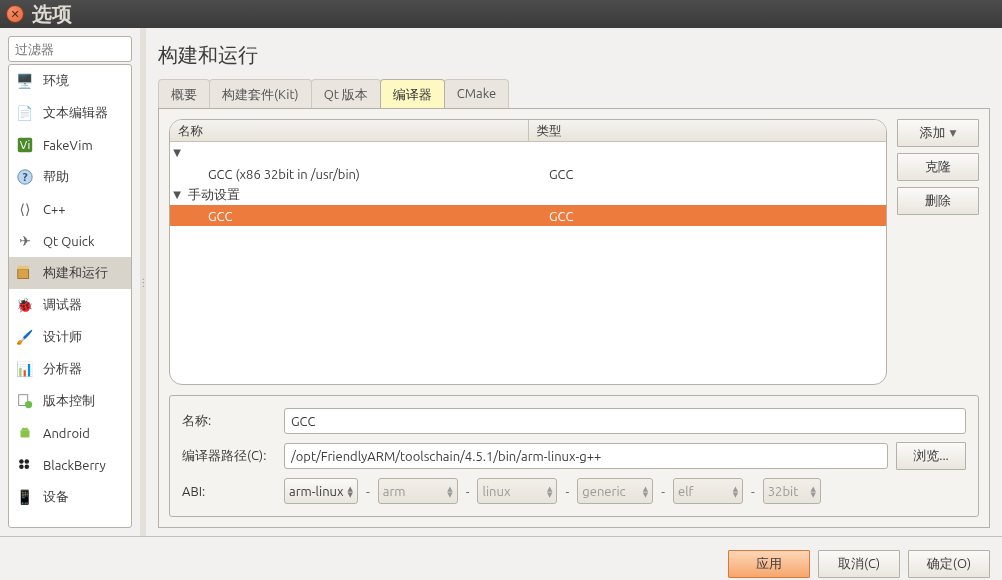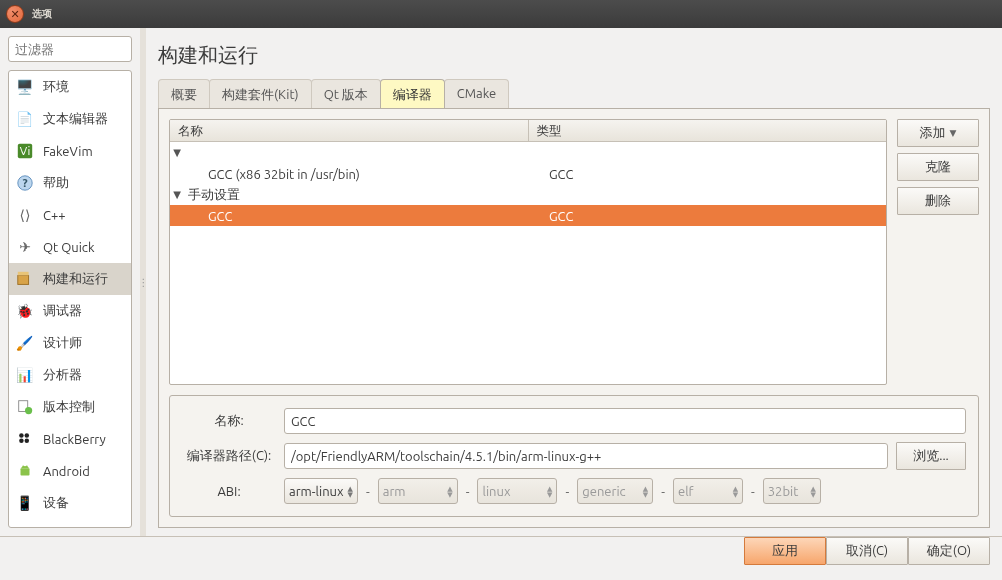--- a/index.html
+++ b/index.html
@@ -1,56 +1,56 @@
 <!DOCTYPE html>
 <html><head>
 <meta charset="utf-8">
 <style>
 *{box-sizing:border-box;margin:0;padding:0;font-family:"Ubuntu","DejaVu Sans",sans-serif;font-size:13px;color:#3c3c3c}
 body{background:#f2f1f0;width:1002px;height:580px;overflow:hidden}
 .titlebar{height:28px;background:linear-gradient(#4c4c4c,#3b3b3b);display:flex;align-items:center;padding:0 6px;gap:8px}
 .close-btn{width:18px;height:18px;border-radius:9px;background:radial-gradient(circle at 30% 30%,#f28d6b,#e36a3d);display:flex;align-items:center;justify-content:center;color:#5a2310;font-size:11px;font-weight:bold;border:1px solid #8e3a1a}
-.title{color:#dfdbd2;font-weight:bold;font-size:10px}
+.title{color:#dfdbd2;font-weight:bold;font-size:20px}
 .client{display:flex;height:508px}
-.sidebar{width:140px;padding:8px 8px 8px 8px;display:flex;flex-direction:column;gap:6px}
+.sidebar{width:140px;padding:8px 8px 8px 8px;display:flex;flex-direction:column;gap:0}
 .filter{height:26px;border:1px solid #b7b0a6;border-radius:3px;background:#fff;padding:0 6px;color:#8a8a8a}
 .cat-list{flex:1;border:1px solid #b7b0a6;background:#fff;border-radius:3px;overflow-y:auto;margin-top:2px}
 .cat-item{display:flex;align-items:center;gap:8px;padding:5px 6px;height:32px}
 .cat-item.sel{background:#d9d4cb}
 .cat-icon{width:20px;height:20px;display:flex;align-items:center;justify-content:center;font-size:14px;color:#666}
 .splitter{width:6px;background:#e5e1da;display:flex;align-items:center;justify-content:center}
 .splitter .dots{color:#999;font-size:10px;letter-spacing:-1px}
 .main{flex:1;padding:8px 12px;display:flex;flex-direction:column}
 .page-title{font-size:20px;font-weight:normal;margin:6px 0 10px 0}
 .tabs{display:flex;border-bottom:1px solid #b7b0a6;height:30px;align-items:flex-start}
 .tab{padding:6px 12px;border:1px solid transparent;border-bottom:none;height:29px;color:#555;background:#eae6df;border-radius:4px 4px 0 0;margin-right:-1px;border-color:#cfc9bf}
 .tab.active{background:#fef9c3;border-color:#b7b0a6;position:relative;z-index:2;color:#333}
 .tab-content{border:1px solid #b7b0a6;border-top:none;flex:1;background:#f5f3ef;padding:10px;display:flex;flex-direction:column;gap:10px}
 .compilers-area{display:flex;gap:10px;flex:1}
-.tree{flex:1;border:1px solid #b7b0a6;background:#fff;border-radius:2px;overflow:hidden}
+.tree{flex:1;border:1px solid #b7b0a6;background:#fff;border-radius:13px;overflow:hidden}
 .tree-header{display:flex;background:linear-gradient(#f5f3ef,#e8e4db);border-bottom:1px solid #c6c0b6;height:22px}
 .th{flex:1;padding:3px 8px;border-right:1px solid #c6c0b6;font-size:12.5px}
 .tree-body{font-size:12.5px}
 .tree-row{display:flex;height:21px;align-items:center}
 .tree-row.sel{background:#ec7b3d;color:#fff}
 .tree-row.sel .tc{color:#fff}
 .exp{width:14px;display:inline-block;text-align:center;color:#555;font-size:10px}
 .tc{flex:1;padding:0 4px;color:#3c3c3c}
 .btns{display:flex;flex-direction:column;gap:6px;width:82px}
 .btn{height:28px;border:1px solid #b7b0a6;border-radius:1px;background:linear-gradient(#fbfaf8,#eae6de);display:flex;align-items:center;justify-content:center;gap:4px;font-size:13px}
 .detail{border:1px solid #b7b0a6;border-radius:3px;padding:12px;background:#f5f3ef}
 .form-row{display:flex;align-items:center;margin-bottom:8px;gap:8px}
-.form-label{width:94px;text-align:center}
+.form-label{width:94px;text-align:left}
 .input{flex:1;height:26px;border:1px solid #b7b0a6;border-radius:3px;background:#fff;padding:0 6px}
 .combo{height:26px;border:1px solid #b7b0a6;border-radius:3px;background:linear-gradient(#fbfaf8,#eae6de);padding:0 4px 0 4px;display:flex;align-items:center;gap:4px}
 .combo.dis{background:linear-gradient(#f2efe9,#e8e4dc);color:#999}
 .combo.dis span{color:#999}
 .spin{display:flex;flex-direction:column;font-size:7px;line-height:6px;color:#777;margin-left:auto}
 .dash{color:#666}
-.bottom{height:42px;border-top:1px solid #c7c0b6;display:flex;align-items:flex-start;justify-content:flex-end;padding:0 12px;gap:0;background:#f2f1f0}
+.bottom{height:42px;border-top:1px solid #c7c0b6;display:flex;align-items:flex-end;justify-content:flex-end;padding:0 12px;gap:8px;background:#f2f1f0}
 .bottom .btn{width:82px}
 .btn.primary{background:linear-gradient(#fdd6b8,#f7a66c);border-color:#d47a3c}
 .cursor{position:absolute;left:390px;top:90px;font-size:14px;color:#000;pointer-events:none}
 svg.ico{width:18px;height:18px}
 </style>
 </head>
 <body>
 
 <div class="titlebar">
   <div class="close-btn">✕</div>
@@ -121,38 +121,38 @@
             <svg class="ico" viewBox="0 0 20 20">
               <rect x="3" y="3" width="10" height="12" fill="#fff" stroke="#888"></rect>
               <circle cx="14" cy="14" r="4" fill="#6abf4b"></circle>
             </svg>
           </span>
           <span>版本控制</span>
         </div>
       <div class="cat-item">
           <span class="cat-icon">
             <svg class="ico" viewBox="0 0 20 20">
+              <rect x="5" y="7" width="10" height="8" fill="#8bc34a" rx="1"></rect>
+              <circle cx="8" cy="5" r="1" fill="#8bc34a"></circle>
+              <circle cx="12" cy="5" r="1" fill="#8bc34a"></circle>
+              <path d="M5 7 Q10 2 15 7" fill="#8bc34a"></path>
+            </svg>
+          </span>
+          <span>Android</span>
+        </div>
+      <div class="cat-item">
+          <span class="cat-icon">
+            <svg class="ico" viewBox="0 0 20 20">
               <circle cx="6" cy="6" r="2.5" fill="#222"></circle>
               <circle cx="12" cy="6" r="2.5" fill="#222"></circle>
               <circle cx="6" cy="12" r="2.5" fill="#222"></circle>
               <circle cx="12" cy="12" r="2.5" fill="#222"></circle>
             </svg>
           </span>
           <span>BlackBerry</span>
-        </div>
-      <div class="cat-item">
-          <span class="cat-icon">
-            <svg class="ico" viewBox="0 0 20 20">
-              <rect x="5" y="7" width="10" height="8" fill="#8bc34a" rx="1"></rect>
-              <circle cx="8" cy="5" r="1" fill="#8bc34a"></circle>
-              <circle cx="12" cy="5" r="1" fill="#8bc34a"></circle>
-              <path d="M5 7 Q10 2 15 7" fill="#8bc34a"></path>
-            </svg>
-          </span>
-          <span>Android</span>
         </div>
       <div class="cat-item">
           <span class="cat-icon">📱</span>
           <span>设备</span>
         </div>
     </div>
   </div>
   <div class="splitter">
       <span class="dots">⋮</span>
     </div>

